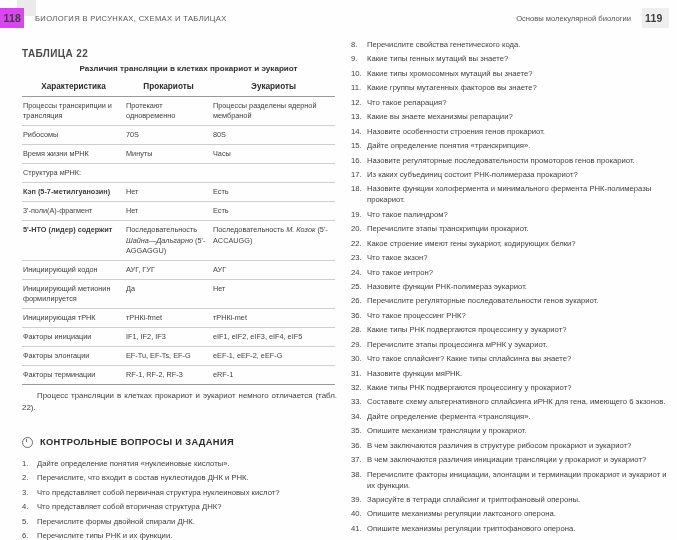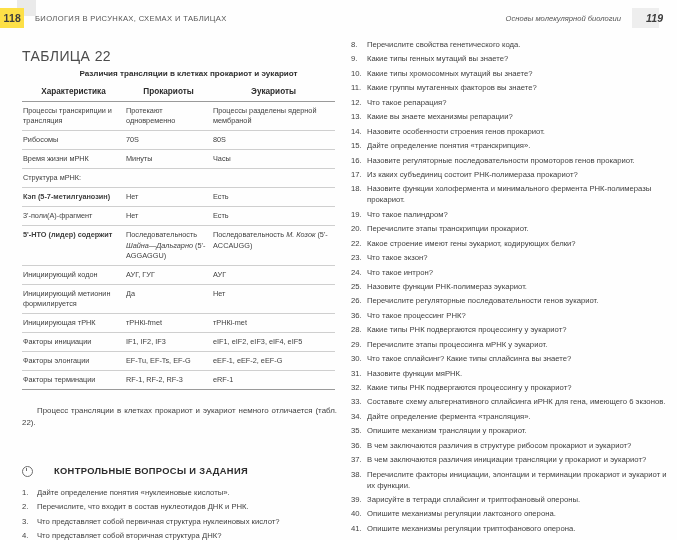--- a/index.html
+++ b/index.html
@@ -27,21 +27,21 @@
     left: 0;
     top: 8px;
     width: 340px;
     height: 20px;
     display: flex;
     align-items: center;
   }
   .folio-box-left {
     width: 24px;
     height: 20px;
-    background: #fde047;
+    background: #d946ef;
     display: flex;
     align-items: center;
     justify-content: flex-end;
     padding-right: 3px;
     box-sizing: border-box;
   }
   .folio {
     font-size: 10.5px;
     font-weight: bold;
     color: #3d3d3d;
@@ -50,42 +50,41 @@
   .head-title {
     font-size: 7.6px;
     letter-spacing: .35px;
     color: #555;
     margin-left: 11px;
     white-space: nowrap;
     text-transform: uppercase;
   }
   .head-right {
     position: absolute;
-    right: 18px;
+    right: 8px;
     top: 8px;
     height: 20px;
     display: flex;
     align-items: center;
     justify-content: center;
-    font-style: italic;
   }
   .head-title-right {
     font-size: 7.6px;
     color: #555;
     white-space: nowrap;
     margin-right: 11px;
   }
   .folio-box-right {
     width: 27px;
     height: 20px;
     background: #eeeeee;
     display: flex;
     align-items: center;
     justify-content: flex-start;
-    padding-left: 14px;
+    padding-left: 3px;
     box-sizing: border-box;
   }
 
   
   .bleed-block {
     position: absolute;
     left: 17px;
     top: 0;
     width: 19px;
     height: 16px;
@@ -101,24 +100,25 @@
   }
   .col-right {
     position: absolute;
     left: 351px;
     top: 40px;
     width: 318px;
   }
 
   
   .tbl-label {
-    font-size: 14px;
+    font-size: 10px;
     color: #4b4b4b;
     letter-spacing: .4px;
     margin-bottom: 5px;
+    font-weight: bold;
   }
   .tbl-caption {
     font-size: 8.1px;
     font-weight: bold;
     color: #2f2f2f;
     margin-left: 18px;
     margin-bottom: 5px;
     text-align: center;
   }
   table.data {
@@ -151,34 +151,34 @@
     border-bottom: 1.1px solid #9a9a9a;
   }
   td.b { font-weight: bold; color: #222; }
   td.spanrow {
     border-bottom: .7px solid #cfcfcf;
   }
   .ital { font-style: italic; }
 
   
   .para {
-    margin-top: 15px;
+    margin-top: 5px;
     font-size: 7.9px;
     line-height: 1.55;
     color: #3f3f3f;
     text-align: justify;
     text-indent: 15px;
   }
 
   
   .sec-head {
-    margin-top: 36px;
+    margin-top: 22px;
     display: flex;
     align-items: center;
-    gap: 21px;
+    gap: 7px;
   }
   .sec-icon {
     width: 9px;
     height: 9px;
     border: 1px solid #6d6d6d;
     border-radius: 50%;
     position: relative;
     flex: none;
   }
   .sec-icon::after {

